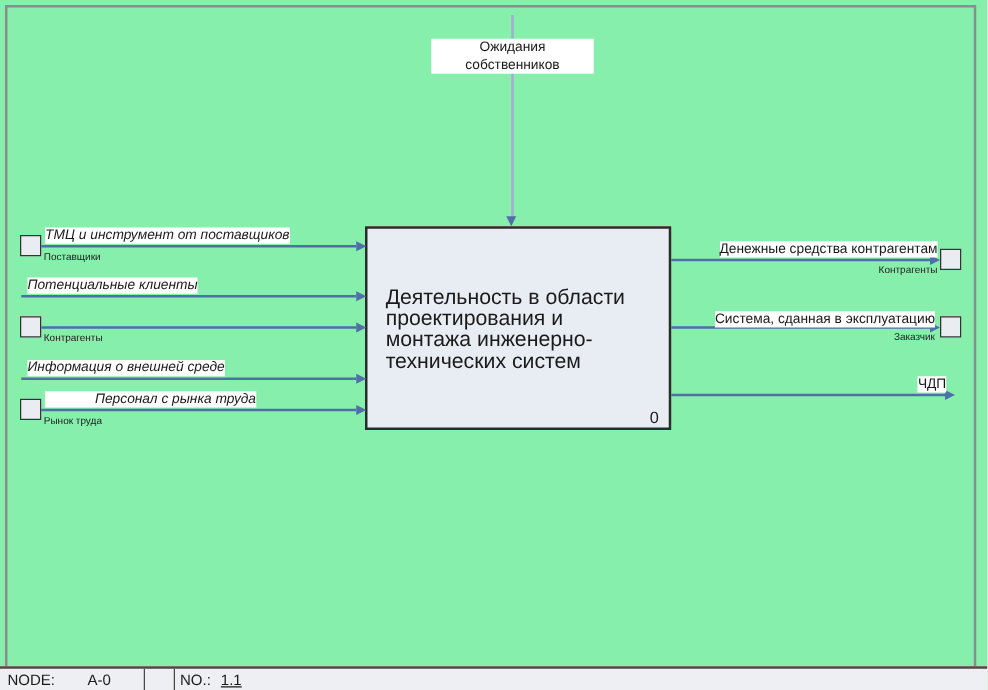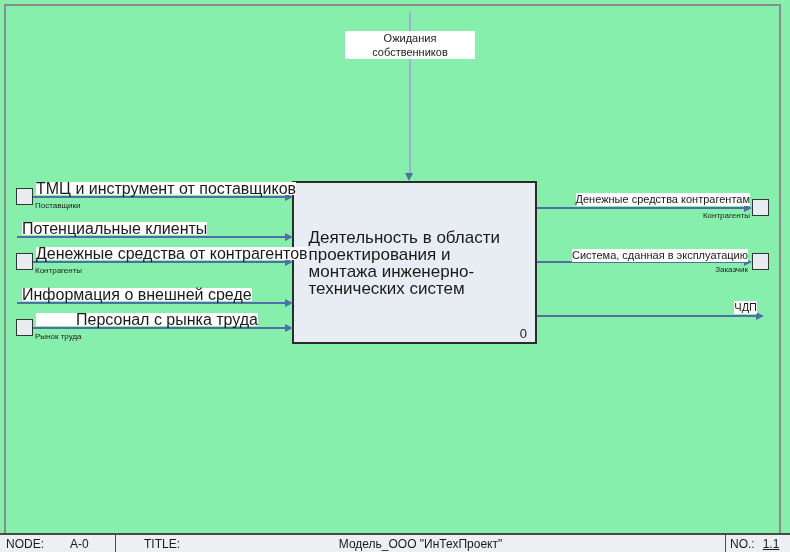--- a/index.html
+++ b/index.html
@@ -7,21 +7,21 @@
         font-family:"Liberation Sans","DejaVu Sans",sans-serif;color:var(--text,#1a1a1a);
         overflow:hidden;}
   #frame{position:absolute;left:4px;top:4px;width:777px;height:545px;
          border:2px solid var(--frame_border,#8c8c8c);box-sizing:border-box;}
   .hline{position:absolute;height:2px;background:var(--arrow,#4f6fa6);}
   .vline{position:absolute;width:2px;background:var(--control_line,#9db0cd);}
   .ah-right{position:absolute;width:0;height:0;border-top:4px solid transparent;
             border-bottom:4px solid transparent;border-left:8px solid var(--arrow,#4f6fa6);}
   .ah-down{position:absolute;width:0;height:0;border-left:4px solid transparent;
            border-right:4px solid transparent;border-top:8px solid var(--arrow,#4f6fa6);}
-  .lbl{position:absolute;font-size:16px;line-height:13px;white-space:nowrap;background:#fff;}
+  .lbl{position:absolute;font-size:11px;line-height:13px;white-space:nowrap;background:#fff;font-style:italic;}
   .sub{position:absolute;font-size:8px;line-height:9px;white-space:nowrap;color:#222;}
   .sq{position:absolute;width:17px;height:17px;box-sizing:border-box;
       background:var(--square_fill,#e9edf2);border:1.5px solid #333;}
   #fnbox{position:absolute;left:292px;top:181px;width:245px;height:163px;box-sizing:border-box;
          background:var(--box_fill,#e8edf4);border:2px solid var(--box_border,#2b2b2b);
          display:flex;align-items:center;justify-content:center;}
   #fnbox .title{width:212px;text-align:left;font-size:17px;line-height:17px;}
   #fnbox .num{position:absolute;right:8px;bottom:1px;font-size:13px;}
   #ctl-label{position:absolute;left:345px;top:31px;width:130px;text-align:center;
              font-size:11px;line-height:14px;background:#fff;}
@@ -60,21 +60,20 @@
   <div class="lbl" style="left:36px;top:182px;">ТМЦ и инструмент от поставщиков</div>
   <div class="sub" style="left:35px;top:201px;">Поставщики</div>
 
   <div class="hline" style="left:17px;top:236px;width:268px;"></div>
   <div class="ah-right" style="left:285px;top:233px;"></div>
   <div class="lbl" style="left:22px;top:222px;">Потенциальные клиенты</div>
 
   <div class="sq" style="left:16px;top:253px;"></div>
   <div class="hline" style="left:33px;top:261px;width:252px;"></div>
   <div class="ah-right" style="left:285px;top:258px;"></div>
-  <div class="lbl" style="left:36px;top:247px;">Денежные средства от контрагентов</div>
   <div class="sub" style="left:35px;top:266px;">Контрагенты</div>
 
   <div class="hline" style="left:17px;top:302px;width:268px;"></div>
   <div class="ah-right" style="left:285px;top:299px;"></div>
   <div class="lbl" style="left:22px;top:288px;">Информация о внешней среде</div>
 
   <div class="sq" style="left:16px;top:319px;"></div>
   <div class="hline" style="left:33px;top:327px;width:252px;"></div>
   <div class="ah-right" style="left:285px;top:324px;"></div>
   <div class="lbl" style="left:36px;top:313px;padding-left:40px;">Персонал с рынка труда</div>
@@ -94,22 +93,18 @@
 
   <div class="hline" style="left:537px;top:315px;width:219px;"></div>
   <div class="ah-right" style="left:756px;top:312px;"></div>
   <div class="rlbl" style="right:33px;top:301px;">ЧДП</div>
 
   <div id="footer">
     <div class="cell-node">
       <span style="padding-left:6px;">NODE:</span>
       <span style="margin-left:26px;">A-0</span>
     </div>
-    <div class="cell-title">
-      <span style="padding-left:5px;position:relative;z-index:1;">TITLE:</span>
-      <span class="t-center">Модель_ООО "ИнТехПроект"</span>
-    </div>
     <div class="cell-no">
       <span style="padding-left:4px;">NO.:</span>
       <span style="margin-left:8px;text-decoration:underline;">1.1</span>
     </div>
   </div>
 </div>
 
 </body></html>

